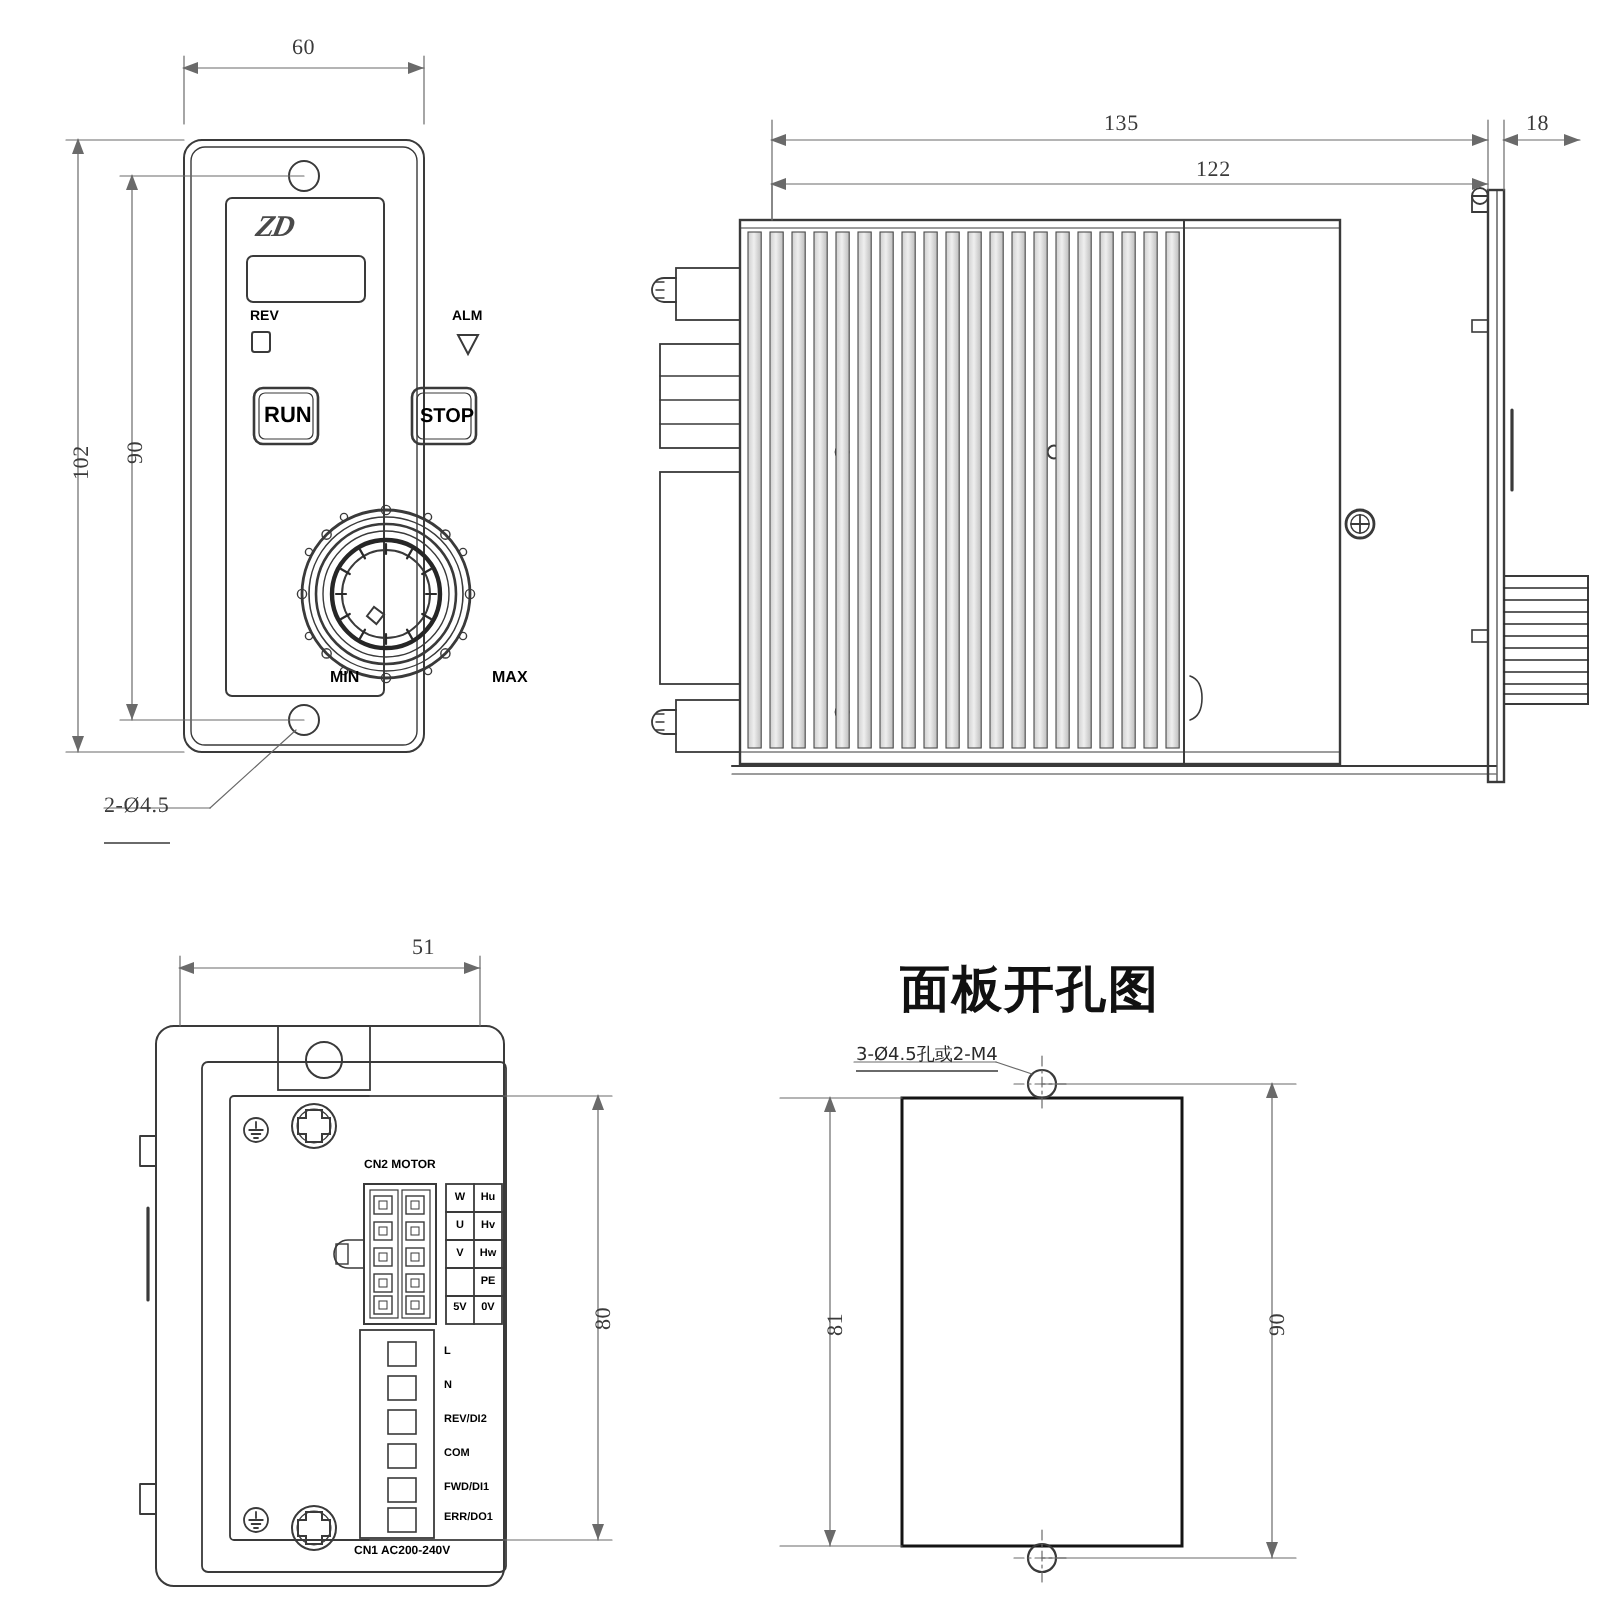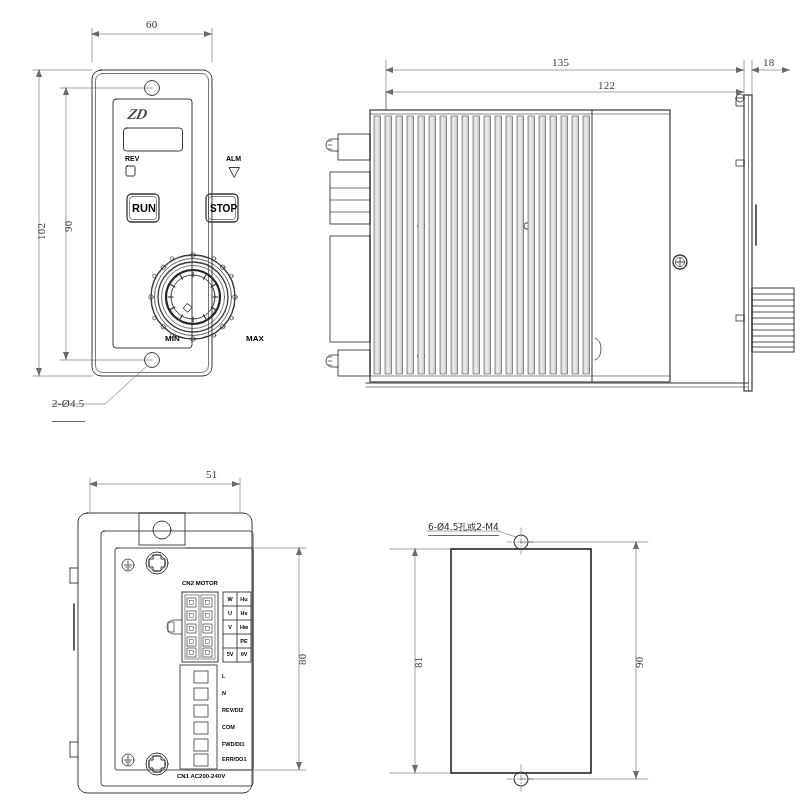--- a/index.html
+++ b/index.html
@@ -388,17 +388,18 @@
 <div class="cell-lbl" style="left:237px;top:651px;width:14px;">0V</div>
 
 <div class="term-lbl" style="left:222px;top:673px;">L</div>
 <div class="term-lbl" style="left:222px;top:690px;">N</div>
 <div class="term-lbl" style="left:222px;top:707px;">REV/DI2</div>
 <div class="term-lbl" style="left:222px;top:724px;">COM</div>
 <div class="term-lbl" style="left:222px;top:741px;">FWD/DI1</div>
 <div class="term-lbl" style="left:222px;top:756px;">ERR/DO1</div>
 <div class="term-lbl" style="left:177px;top:773px;font-size:6px;">CN1 AC200-240V</div>
 
-<div class="cn-note" style="left:428px;top:521px;border-bottom:0.6px solid #6a6a6a;padding-bottom:1px;">6-Ø4.5孔或2-M4</div>
+<div class="cn-title" style="left:450px;top:478px;">面板开孔图</div>
+<div class="cn-note" style="left:428px;top:521px;border-bottom:0.6px solid #6a6a6a;padding-bottom:1px;">3-Ø4.5孔或2-M4</div>
 <div class="dimtxt vert" style="left:412px;top:668px;">81</div>
 <div class="dimtxt vert" style="left:633px;top:668px;">90</div>
 
 </div>
 
 </body></html>

